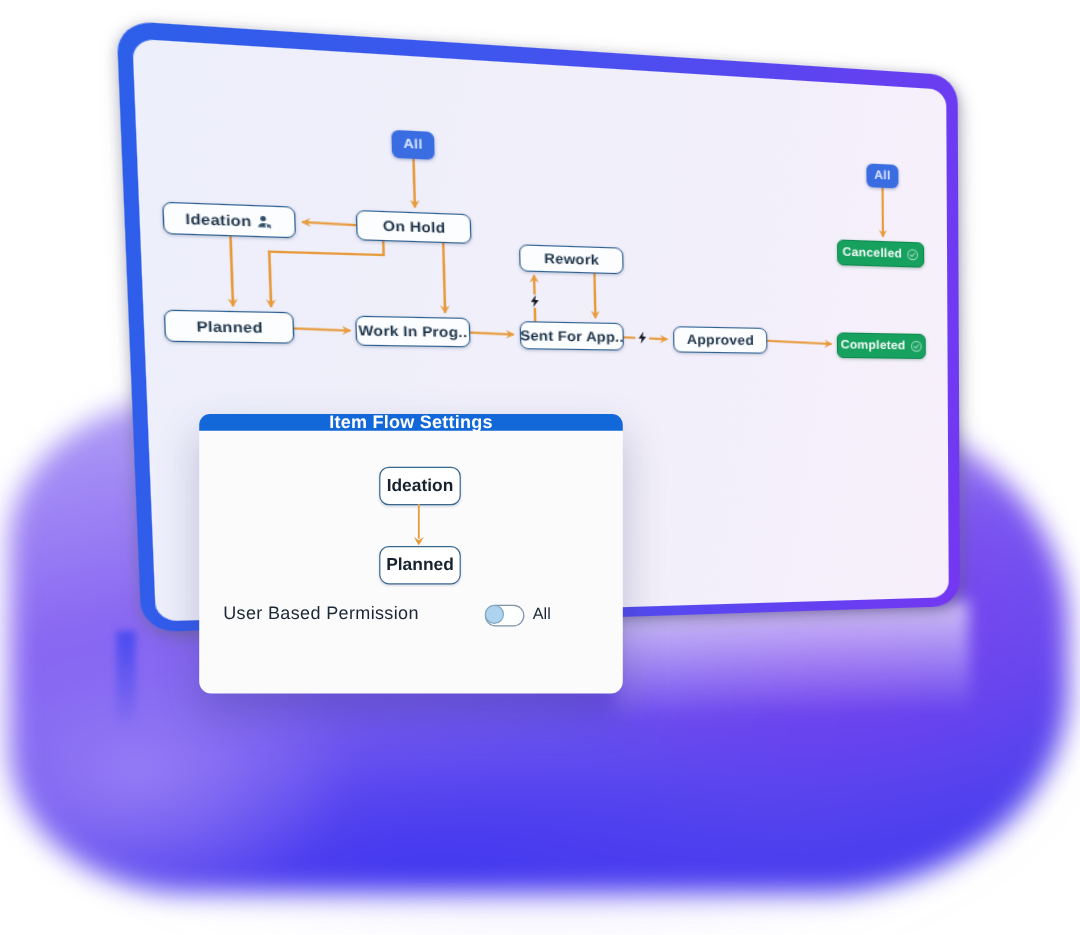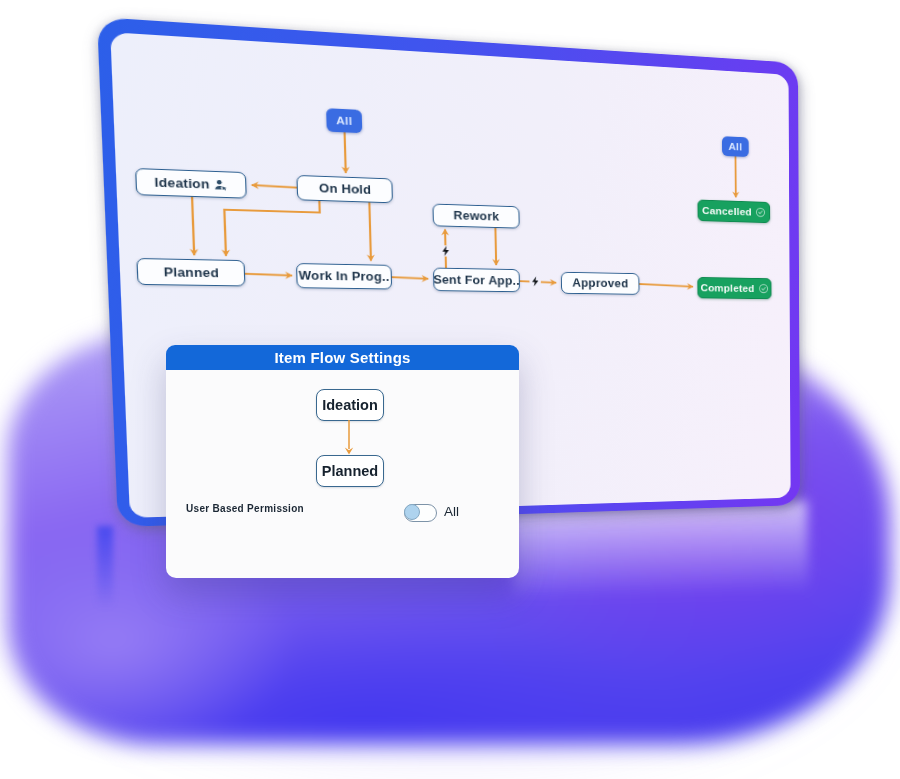--- a/index.html
+++ b/index.html
@@ -44,31 +44,31 @@
     font-size:12.5px;font-weight:700;box-shadow:0 1px 3px rgba(44,70,105,0.28);}
   .kind-filter{background:#3a6ce2;border-radius:6px;color:#d9e6ff;font-size:11.5px;font-weight:600;
     box-shadow:0 1px 3px rgba(30,60,140,0.4);}
   .kind-final{background:#17a15f;border:1.4px solid #0f8a50;border-radius:6px;color:rgba(255,255,255,0.95);
     font-size:11.5px;font-weight:600;box-shadow:0 1px 3px rgba(20,90,60,0.35);}
   .node-icon{display:inline-flex;line-height:0;}
 
   
   .modal{position:absolute;left:166px;top:345px;width:353px;height:233px;border-radius:10px;
     background:#fbfbfc;box-shadow:0 16px 34px rgba(60,60,120,0.28);}
-  .modal-header{position:absolute;left:0;top:0;right:0;height:25px;background:#1368d9;
+  .modal-header{position:absolute;left:0;top:0;right:0;height:14px;background:#1368d9;
     border-radius:9px 9px 0 0;display:flex;align-items:center;justify-content:center;
     color:#ffffff;font-size:15px;font-weight:700;letter-spacing:0.2px;}
   .m-node{position:absolute;width:66px;height:30px;background:#ffffff;border:1.5px solid #39688f;
     border-radius:8px;display:flex;align-items:center;justify-content:center;color:#16222e;
     font-size:14.5px;font-weight:600;box-shadow:0 1px 2px rgba(50,70,100,0.18);}
   .m-node-1{left:150px;top:44px;}
   .m-node-2{left:150px;top:110px;}
   .m-arrow{position:absolute;left:173px;top:75px;}
   .perm-row{position:absolute;left:20px;top:156px;right:10px;height:24px;}
-  .perm-label{position:absolute;left:0;top:2px;font-size:10px;color:#1b2734;font-weight:700;
+  .perm-label{position:absolute;left:0;top:2px;font-size:15px;color:#1b2734;font-weight:400;
     letter-spacing:0.3px;}
   .toggle{position:absolute;left:218px;top:3px;width:31px;height:16px;border:1.5px solid #7d93a8;
     border-radius:9px;background:#fdfefe;display:inline-block;}
   .knob{position:absolute;left:-1.5px;top:-1.5px;width:16px;height:16px;border-radius:50%;
     background:#aed3ee;border:1.5px solid #85a9c4;box-sizing:border-box;}
   .toggle-val{position:absolute;left:258px;top:3px;font-size:13.5px;color:#1b2734;font-weight:500;}
 
   
   .modal-reflection{position:absolute;left:166px;top:579px;width:353px;height:120px;overflow:hidden;
     opacity:0.32;filter:blur(0.7px);

